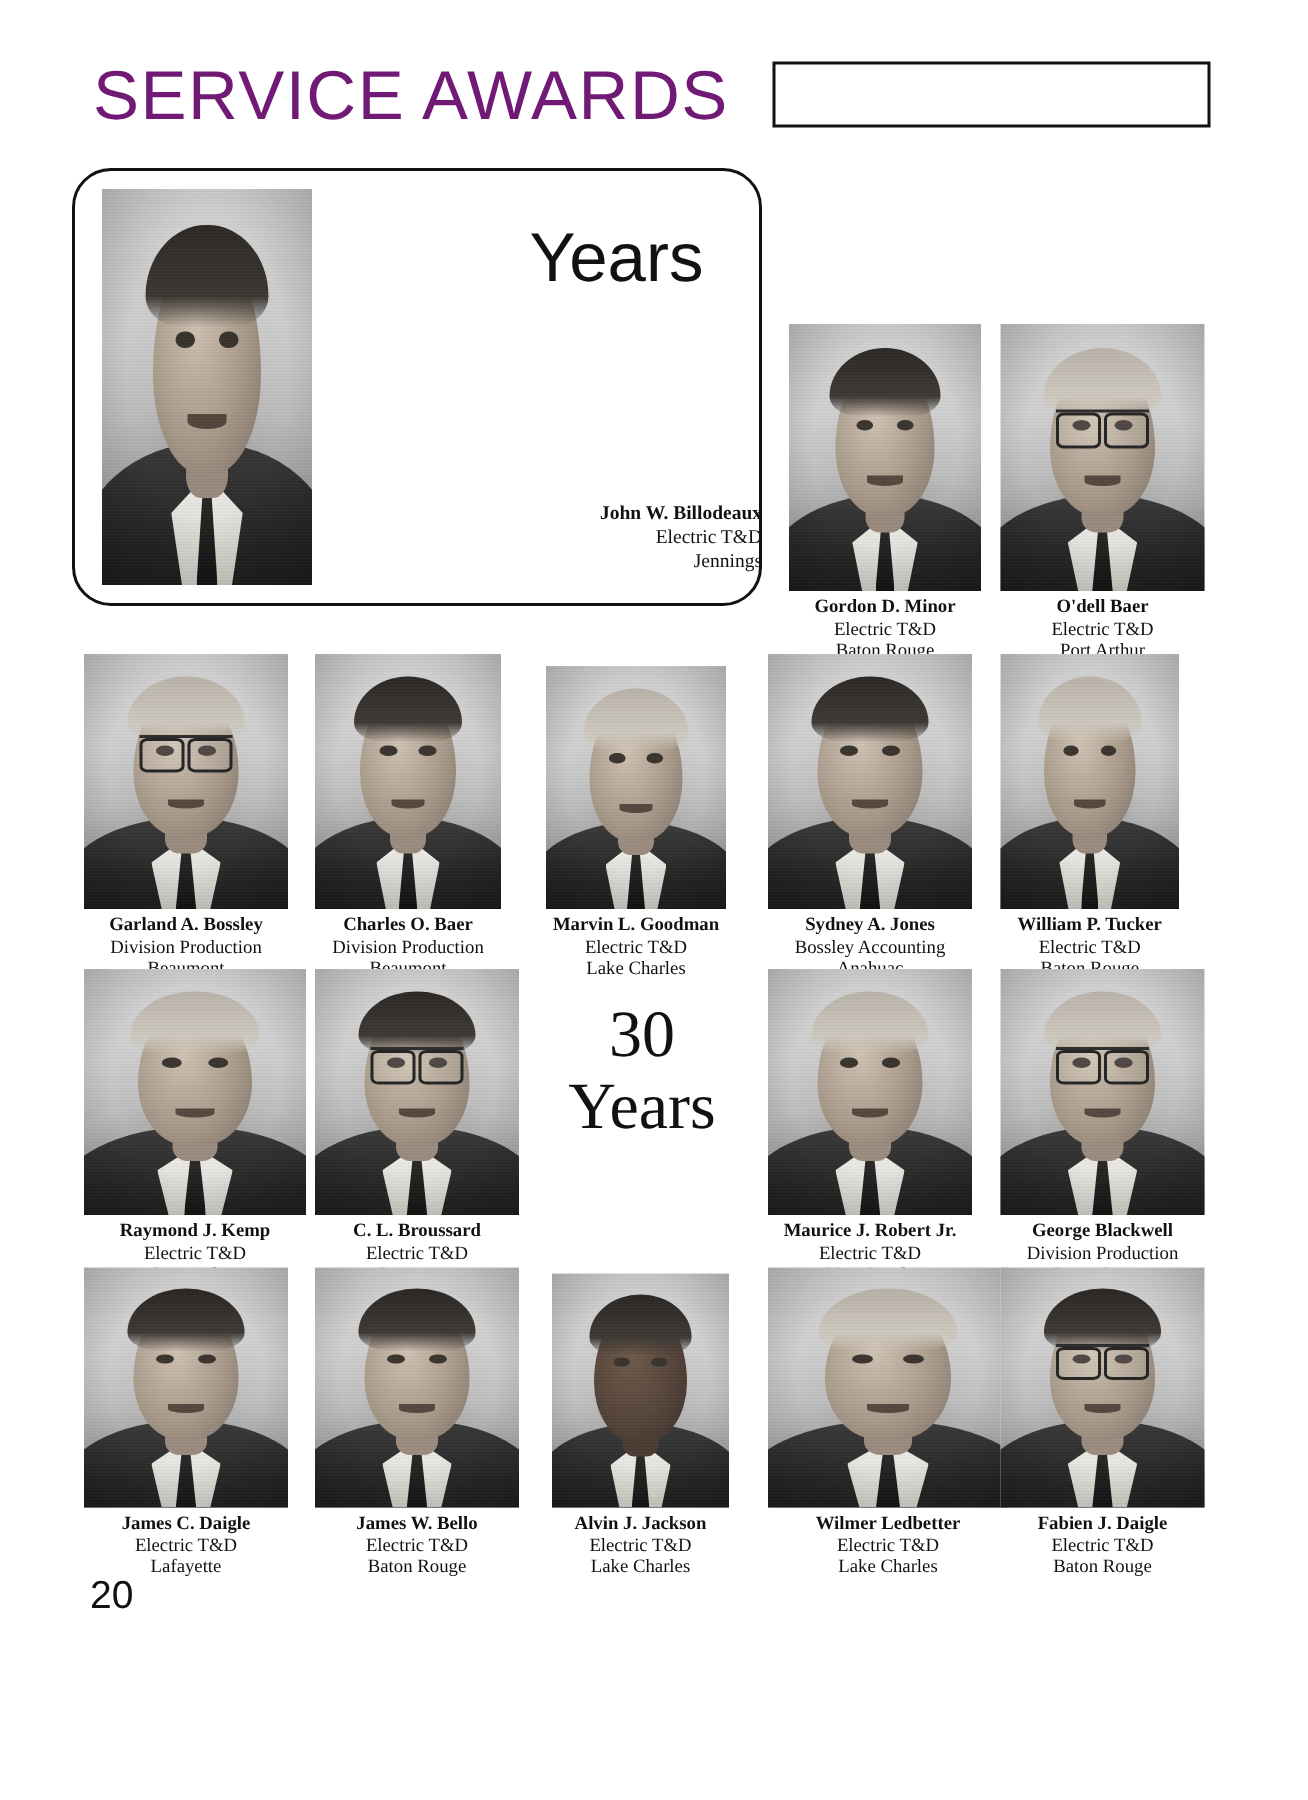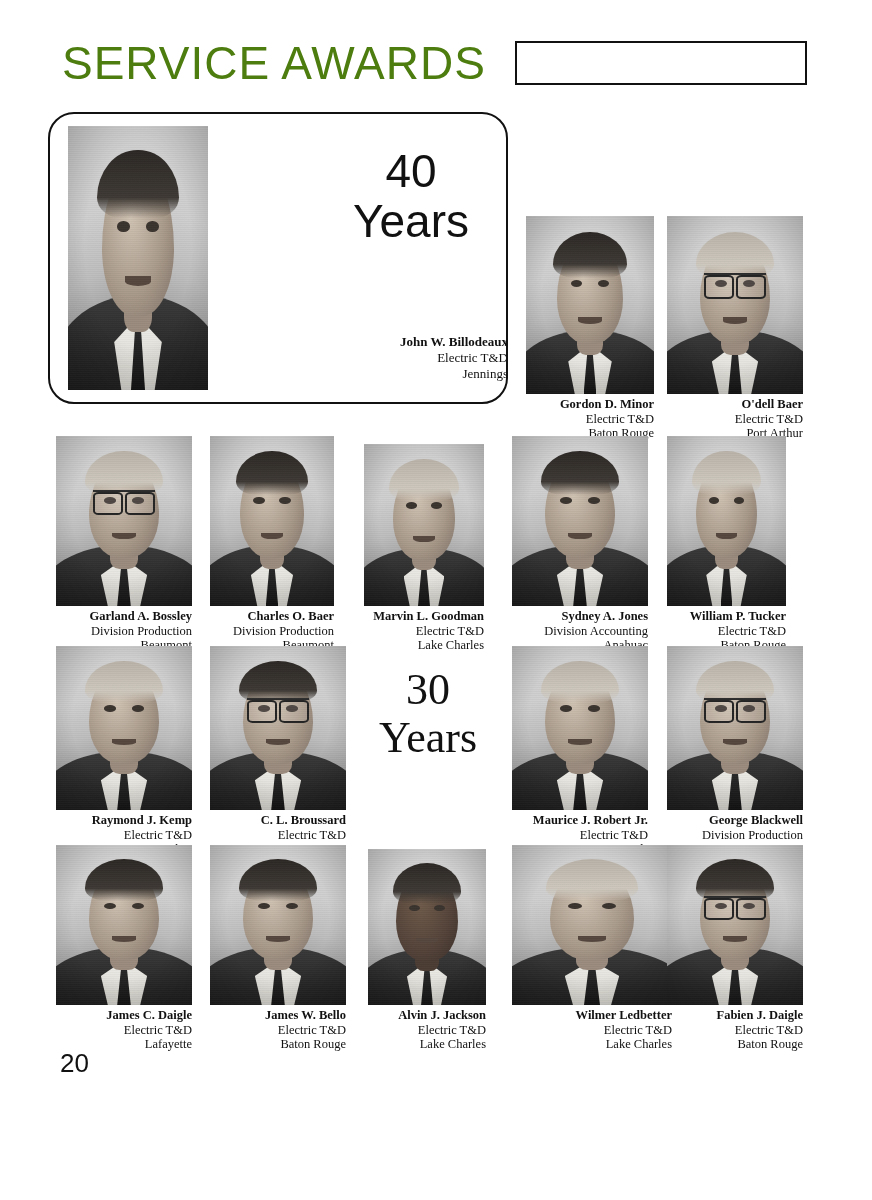--- a/index.html
+++ b/index.html
@@ -18,21 +18,21 @@
 
   
   .page-title {
     position: absolute;
     left: 62px;
     top: 36px;
     font-family: "Liberation Sans", sans-serif;
     font-size: 46px;
     letter-spacing: 1px;
     font-weight: 400;
-    color: #4d7c0f;
+    color: #701a75;
     white-space: nowrap;
   }
   .title-rule {
     position: absolute;
     left: 515px;
     top: 41px;
     width: 292px;
     height: 44px;
     border: 2px solid #111;
     box-sizing: border-box;
@@ -169,21 +169,21 @@
   }
   .photo .grain {
     position: absolute;
     inset: 0;
     background-image:
       repeating-linear-gradient(0deg, rgba(0,0,0,0.05) 0 1px, rgba(255,255,255,0.03) 1px 2px);
     opacity: .55;
   }
 
   .caption {
-    text-align: right;
+    text-align: center;
     font-family: "Liberation Serif", serif;
     font-size: 12.5px;
     line-height: 14.5px;
     color: #111;
     margin-top: 3px;
   }
   .caption .nm { font-weight: bold; }
 
   
   .feature-box {
@@ -264,21 +264,20 @@
   <div class="head"></div>
   <div class="hair"></div>
   <div class="eye l"></div>
   <div class="eye r"></div>
   <div class="mouth"></div>
   <div class="vignette"></div>
   <div class="grain"></div>
 </div>
 
 <div class="feature-years">
-  <div>40</div>
   <div>Years</div>
 </div>
 
 <div class="feature-caption">
   <div class="nm">John W. Billodeaux</div>
   <div>Electric T&amp;D</div>
   <div>Jennings</div>
 </div>
 
 <div class="card" style="left:526px; top:216px; width:128px;">
@@ -403,21 +402,21 @@
       <div class="head"></div>
       <div class="hair"></div>
     <div class="eye l"></div>
       <div class="eye r"></div>
     <div class="mouth"></div>
       <div class="vignette"></div>
       <div class="grain"></div>
   </div>
   <div class="caption">
     <div class="nm">Sydney A. Jones</div>
-    <div>Division Accounting</div>
+    <div>Bossley Accounting</div>
     <div>Anahuac</div>
   </div>
 </div>
 
 <div class="card" style="left:667px; top:436px; width:119px;">
   <div class="photo hair-light" style="height:170px;">
     <div class="bg"></div>
       <div class="suit"></div>
       <div class="shirt"></div>
       <div class="tie"></div>
@@ -430,21 +429,21 @@
       <div class="vignette"></div>
       <div class="grain"></div>
   </div>
   <div class="caption">
     <div class="nm">William P. Tucker</div>
     <div>Electric T&amp;D</div>
     <div>Baton Rouge</div>
   </div>
 </div>
 
-<div class="card" style="left:56px; top:646px; width:136px;">
+<div class="card" style="left:56px; top:646px; width:148px;">
   <div class="photo hair-light" style="height:164px;">
     <div class="bg"></div>
       <div class="suit"></div>
       <div class="shirt"></div>
       <div class="tie"></div>
     <div class="neck"></div>
       <div class="head"></div>
       <div class="hair"></div>
     <div class="eye l"></div>
       <div class="eye r"></div>

